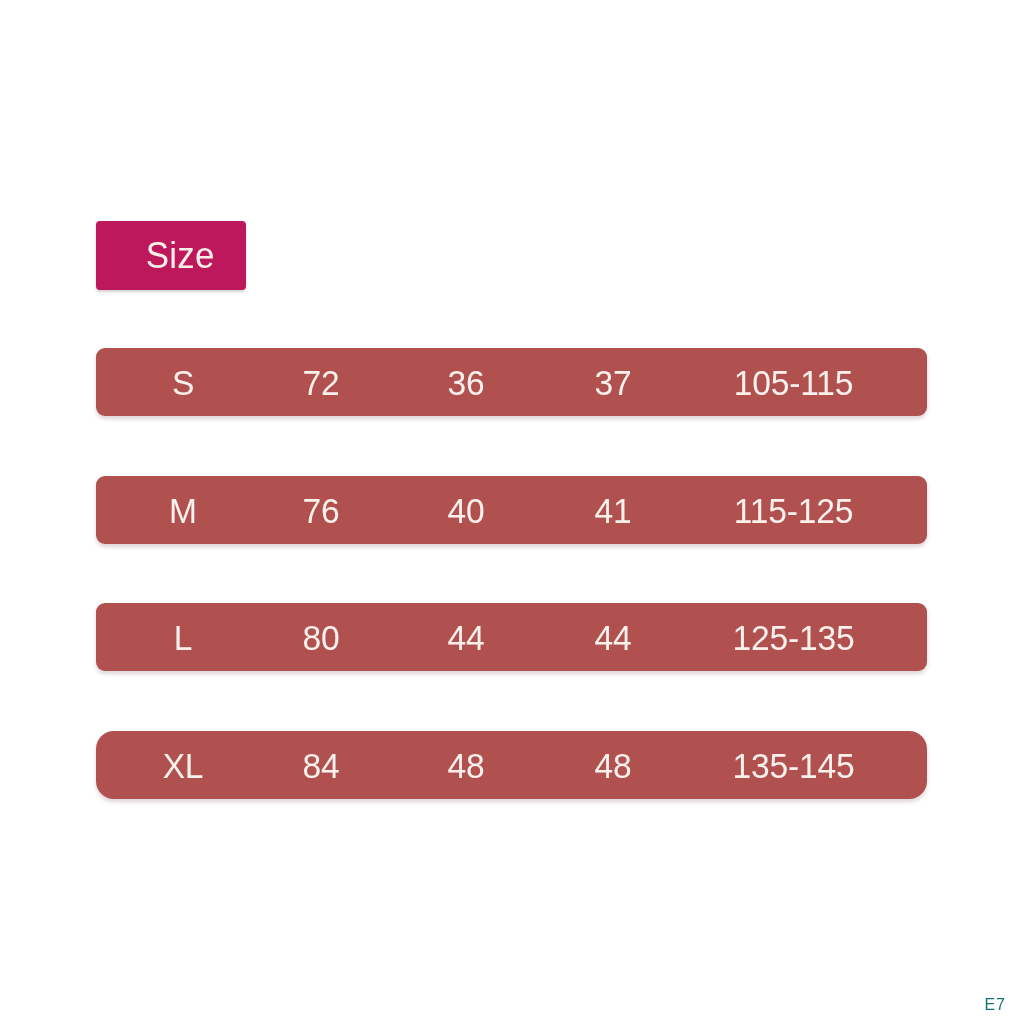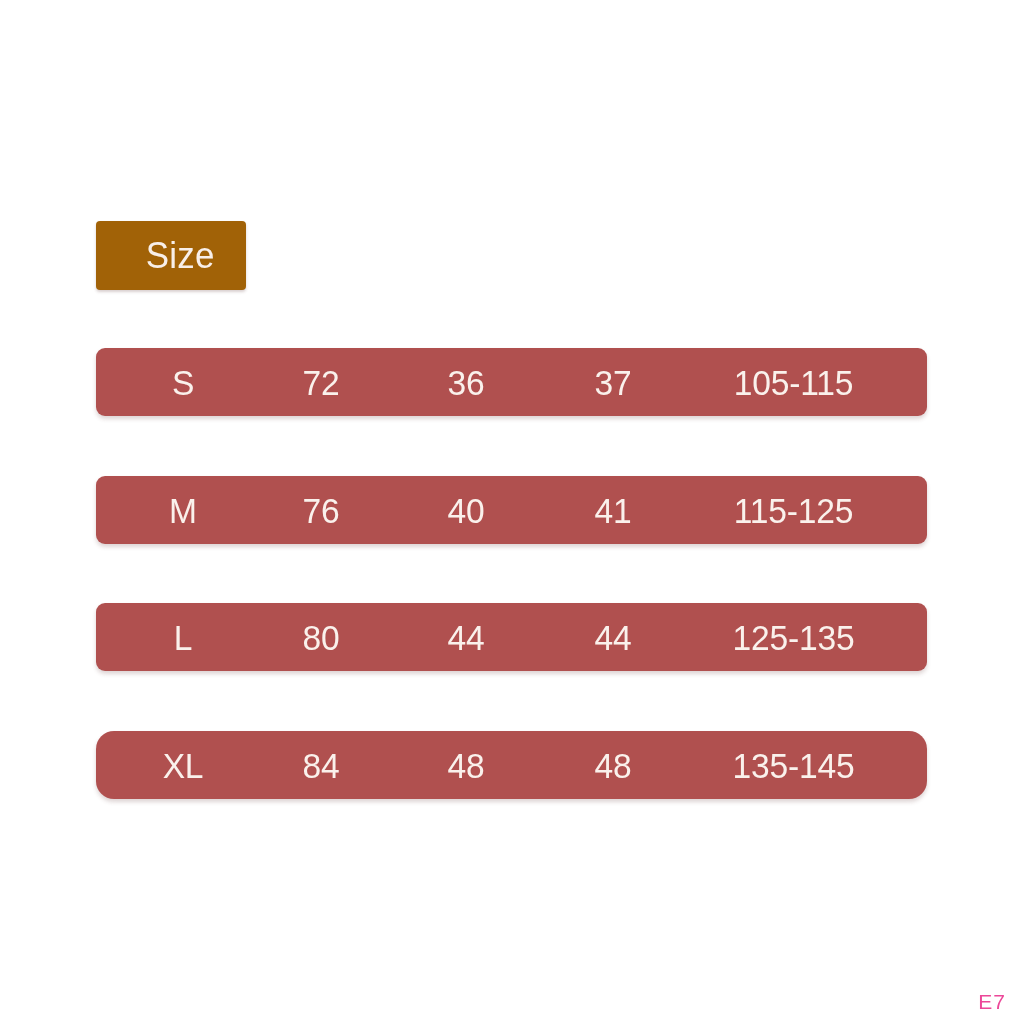--- a/index.html
+++ b/index.html
@@ -32,21 +32,21 @@
     top: 221px;
     width: 831px;
     height: 69px;
   }
   .header-cell {
     position: absolute;
     left: 0;
     top: 0;
     width: 150px;
     height: 69px;
-    background: #a16207;
+    background: #be185d;
     border-radius: 4px 4px 4px 4px;
     box-shadow: 0 2px 3px rgba(80, 40, 40, 0.22);
     display: flex;
     align-items: center;
     justify-content: center;
   }
   .header-cell .cell-text {
     color: #f8efe9;
     font-size: 36px;
     font-weight: 400;
@@ -85,22 +85,22 @@
   .col-1 { left: 160px; width: 130px; }
   .col-2 { left: 305px; width: 130px; }
   .col-3 { left: 452px; width: 130px; }
   .col-4 { left: 590px; width: 215px; }
 
   
   .watermark {
     position: absolute;
     right: 18px;
     bottom: 10px;
-    font-size: 21px;
-    color: #ec4899;
+    font-size: 16px;
+    color: #0f766e;
     letter-spacing: 1px;
     font-family: "Liberation Sans", "DejaVu Sans", sans-serif;
   }
 </style>
 </head>
 <body>
 
 <div id="size-chart">
 
   <div class="header-row">

